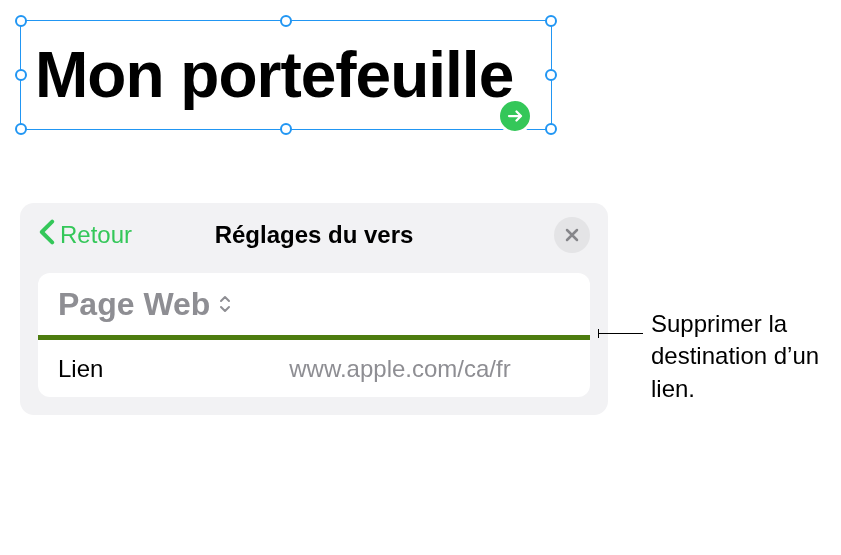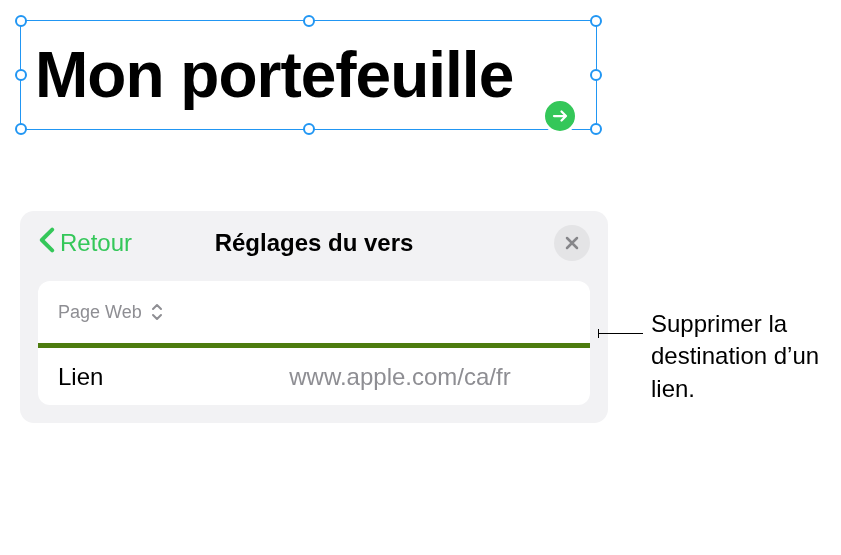--- a/index.html
+++ b/index.html
@@ -15,21 +15,21 @@
       position: absolute;
       left: 20px;
       top: 20px;
       width: 588px;
     }
     
     .selected-text-box {
       position: relative;
       border: 1px solid #2196F3;
       padding: 8px 14px;
-      width: 577px;
+      width: 532px;
       height: 110px;
       display: flex;
       align-items: center;
     }
     
     .title-text {
       font-size: 64px;
       font-weight: 800;
       color: #000;
       letter-spacing: -1px;
@@ -63,21 +63,21 @@
       border-radius: 50%;
       display: flex;
       align-items: center;
       justify-content: center;
     }
     .link-badge svg { width: 18px; height: 18px; }
     
     .popover {
       position: absolute;
       left: 20px;
-      top: 211px;
+      top: 203px;
       width: 588px;
       background: #f2f2f4;
       border-radius: 14px;
       padding: 0;
     }
     
     .popover-header {
       display: flex;
       align-items: center;
       justify-content: space-between;
@@ -137,21 +137,21 @@
     .setting-row + .setting-row {
       border-top: 5px solid #4d7c0f;
     }
     .setting-label { color: #000; }
     .setting-value-wrap {
       display: flex;
       align-items: center;
       gap: 8px;
       color: #8e8e93;
     }
-    .setting-value { color: #8e8e93; font-size: 18px; }
+    .setting-value { color: #8e8e93; font-size: 32px; font-weight: bold; }
     .updown-icon svg { width: 14px; height: 20px; display: block; }
     
     .link-input {
       border: none;
       text-align: center;
       font-size: 24px;
       color: #8e8e93;
       background: transparent;
       font-family: inherit;
       width: 340px;

